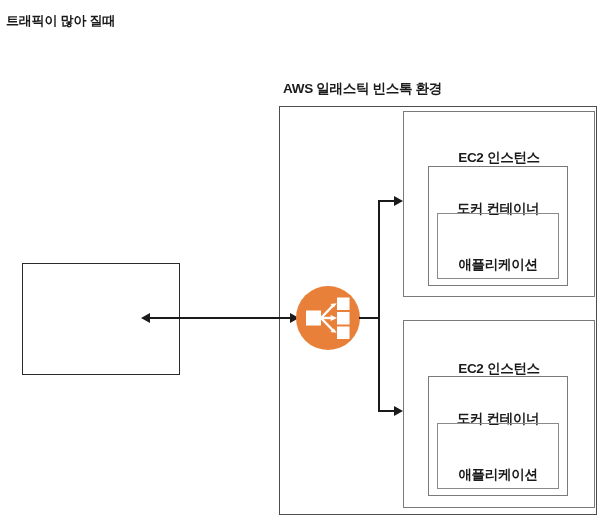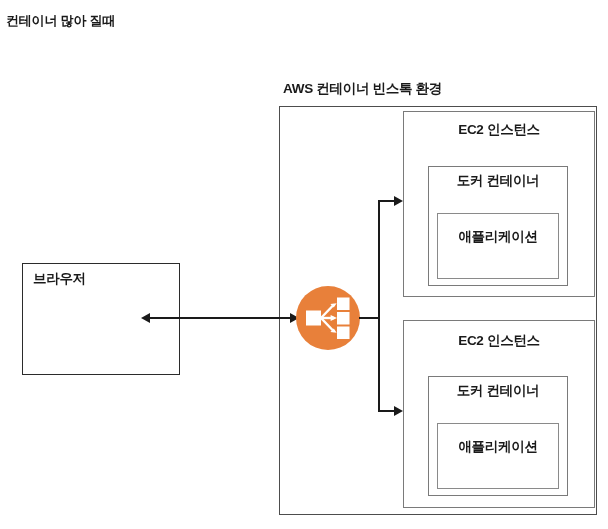--- a/index.html
+++ b/index.html
@@ -47,20 +47,21 @@
   .label {
     position: absolute;
     font-weight: bold;
     font-size: 13.5px;
     letter-spacing: -0.3px;
     line-height: 15px;
     text-align: center;
     overflow: hidden;      
     white-space: normal;
     word-break: keep-all;
+    margin-top: 28px;
   }
   .label-left {
     text-align: left;
   }
 
   
   .env-caption {
     position: absolute;
     font-weight: bold;
     font-size: 13.5px;
@@ -97,23 +98,23 @@
     position: absolute;
     border-radius: 50%;
   }
   .lb-icon svg { display: block; }
 </style>
 </head>
 <body>
 
 <div id="canvas">
 
-  <div class="diagram-title">컨테이너 많아 질때</div>
+  <div class="diagram-title">트래픽이 많아 질때</div>
 
-  <div class="env-caption" style="left:283px; top:80px;">AWS 컨테이너 빈스톡 환경</div>
+  <div class="env-caption" style="left:283px; top:80px;">AWS 일래스틱 빈스톡 환경</div>
 
   <div class="box box-outer" style="left:279px; top:106px; width:318px; height:409px;"></div>
 
   <div class="box box-inner" style="left:403px; top:111px; width:192px; height:186px;"></div>
 
   <div class="label" style="left:409px; top:122px; width:180px; height:20px;">EC2 인스턴스</div>
 
   <div class="box box-inner" style="left:428px; top:166px; width:140px; height:120px;"></div>
 
   <div class="label" style="left:433px; top:173px; width:130px; height:20px;">도커 컨테이너</div>
@@ -129,21 +130,20 @@
   <div class="box box-inner" style="left:428px; top:376px; width:140px; height:120px;"></div>
 
   <div class="label" style="left:433px; top:383px; width:130px; height:20px;">도커 컨테이너</div>
 
   <div class="box box-inner2" style="left:437px; top:423px; width:122px; height:66px;"></div>
 
   <div class="label" style="left:440px; top:439px; width:116px; height:20px;">애플리케이션</div>
 
   <div class="box box-strong" style="left:22px; top:263px; width:158px; height:112px;"></div>
 
-  <div class="label label-left" style="left:33px; top:271px; width:140px; height:22px;">브라우저</div>
 
 
   <div class="wire wire-h" style="left:150px; top:317px; width:148px;"></div>
 
   <div class="arrow arrow-left" style="left:141px; top:313px;"></div>
 
   <div class="arrow arrow-right" style="left:290px; top:313px;"></div>
 
   <div class="lb-icon" style="left:295px; top:285px; width:66px; height:66px;">
     <svg width="66" height="66" viewBox="0 0 66 66" aria-hidden="true">

